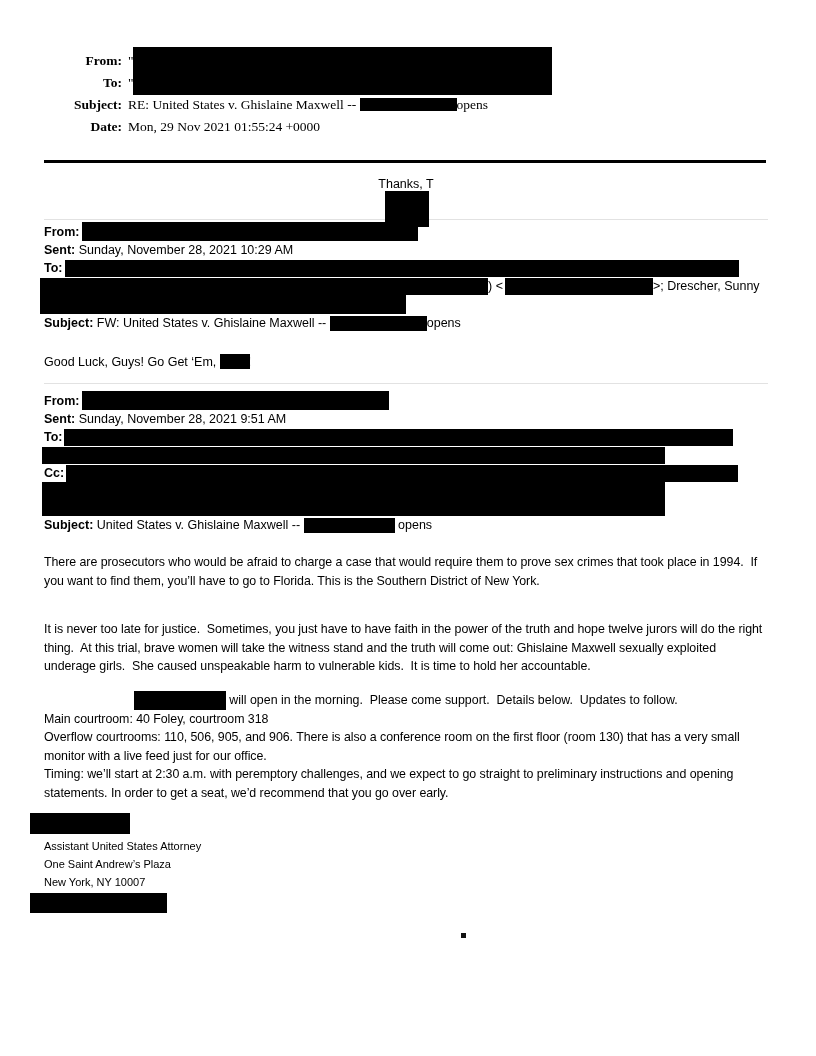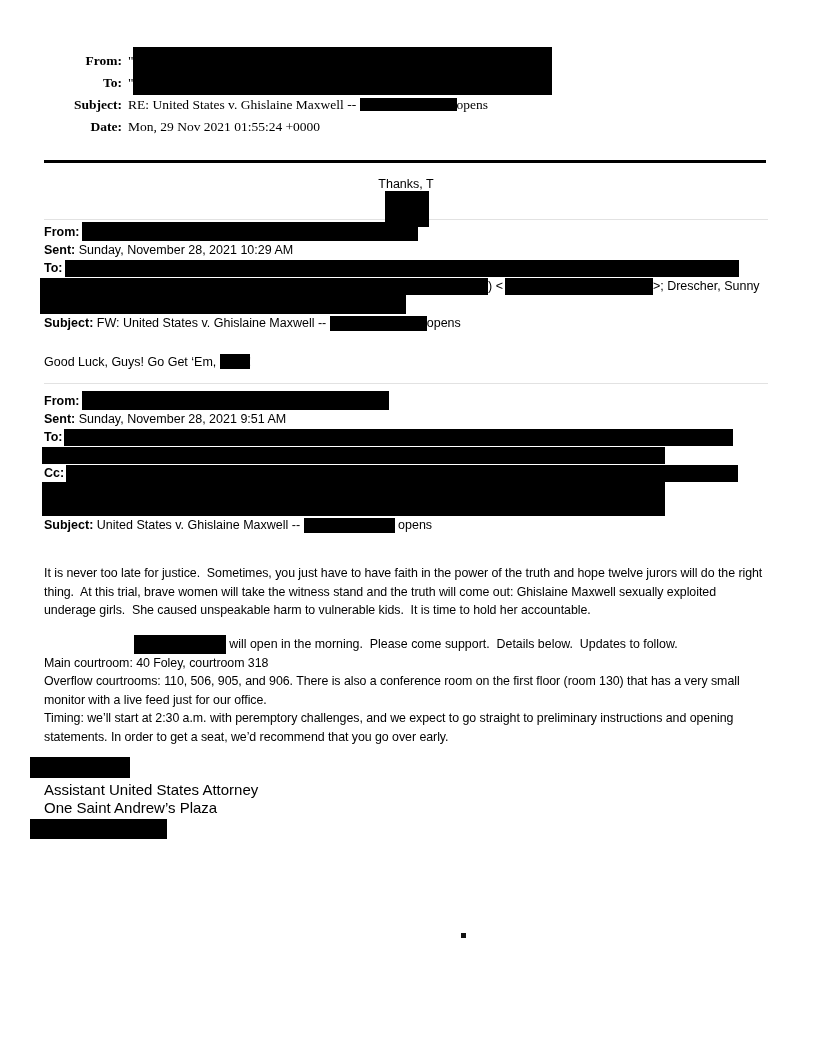--- a/index.html
+++ b/index.html
@@ -38,21 +38,21 @@
   .body-text {
     font-size:12.4px; line-height:18.5px; width:724px;
     white-space:pre-wrap; letter-spacing:-0.05px;
   }
   .p1 { margin-top:19px; }
   .p2 { margin-top:30px; }
   .info-block { margin-top:15px; font-size:12.4px; line-height:18.5px; }
   .open-row { display:flex; align-items:center; height:19px; white-space:pre;justify-content:center; }
 
   
-  .signature { margin-top:11px; font-size:15px; line-height:18px; }
+  .signature { margin-top:11px; font-size:11px; line-height:18px; }
   .sig-bar-1 { width:100px; height:21px; margin-left:-14px; margin-bottom:3px; }
   .sig-bar-2 { width:137px; height:20px; margin-left:-14px; margin-top:2px; }
 
   .stray-dot { position:absolute; left:461px; top:933px; width:5px; height:5px; background:#111; }
 </style>
 </head>
 <body>
 
 <div class="page">
   <div class="content">
@@ -91,32 +91,34 @@
     <div class="ehdr" style="margin-top:7px;">
       <div class="e-row tall"><span class="b">From:</span><span class="bar" style="width:307px;height:19px;margin-left:3px;"></span></div>
       <div class="e-row"><span class="b">Sent:</span><span> Sunday, November 28, 2021 9:51 AM</span></div>
       <div class="e-row"><span class="b">To:</span><span class="bar" style="width:669px;height:17px;margin-left:1px;"></span></div>
       <div class="e-row"><span class="bar" style="width:623px;height:17px;margin-left:-2px;"></span></div>
       <div class="e-row"><span class="b">Cc:</span><span class="bar" style="width:672px;height:17px;margin-left:2px;"></span></div>
       <div class="blockbar" style="width:623px;height:34px;margin-left:-2px;"></div>
       <div class="e-row"><span class="b">Subject:</span><span> United States v. Ghislaine Maxwell -- </span><span class="bar" style="width:91px;height:15px;"></span><span> opens</span></div>
     </div>
 
+    <div class="body-text p1">There are prosecutors who would be afraid to charge a case that would require them to prove sex crimes that took place in 1994.  If you want to find them, you’ll have to go to Florida. This is the Southern District of New York.</div>
     <div class="body-text p2">It is never too late for justice.  Sometimes, you just have to have faith in the power of the truth and hope twelve jurors will do the right thing.  At this trial, brave women will take the witness stand and the truth will come out: Ghislaine Maxwell sexually exploited underage girls.  She caused unspeakable harm to vulnerable kids.  It is time to hold her accountable.</div>
 
     <div class="info-block">
       <div class="open-row"><span class="bar" style="width:92px;height:19px;margin-right:3px;"></span><span>will open in the morning.  Please come support.  Details below.  Updates to follow.</span></div>
       <div class="body-text">Main courtroom: 40 Foley, courtroom 318</div>
       <div class="body-text">Overflow courtrooms: 110, 506, 905, and 906. There is also a conference room on the first floor (room 130) that has a very small monitor with a live feed just for our office.</div>
       <div class="body-text">Timing: we’ll start at 2:30 a.m. with peremptory challenges, and we expect to go straight to preliminary instructions and opening statements. In order to get a seat, we’d recommend that you go over early.</div>
     </div>
 
     <div class="signature">
       <div class="blockbar sig-bar-1"></div>
       <div>Assistant United States Attorney</div>
       <div>One Saint Andrew’s Plaza</div>
+      <div>New York, NY 10007</div>
       <div class="blockbar sig-bar-2"></div>
     </div>
 
   </div>
 
   <div class="stray-dot"></div>
 </div>
 
 </body></html>

